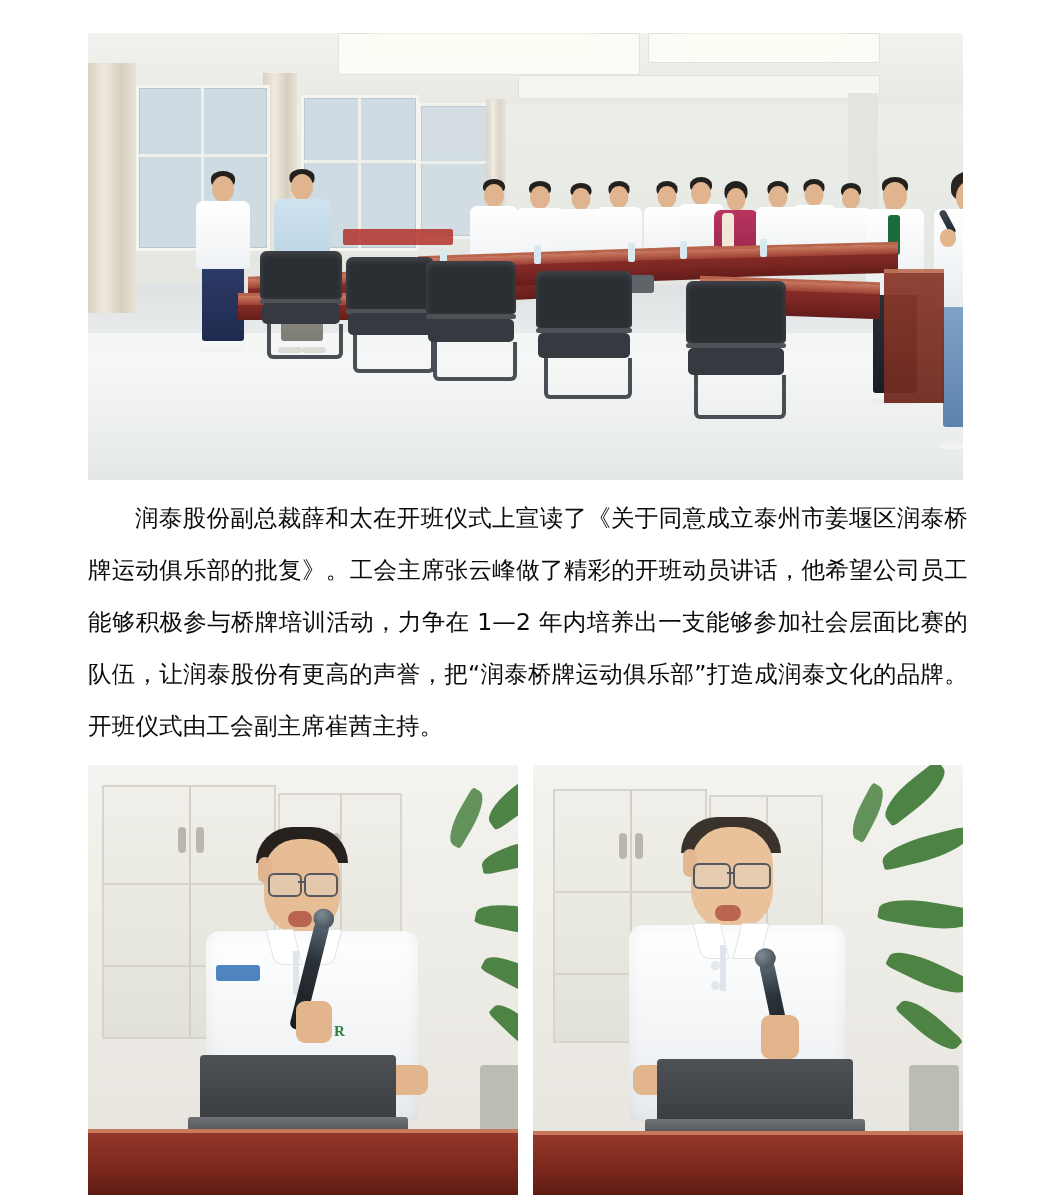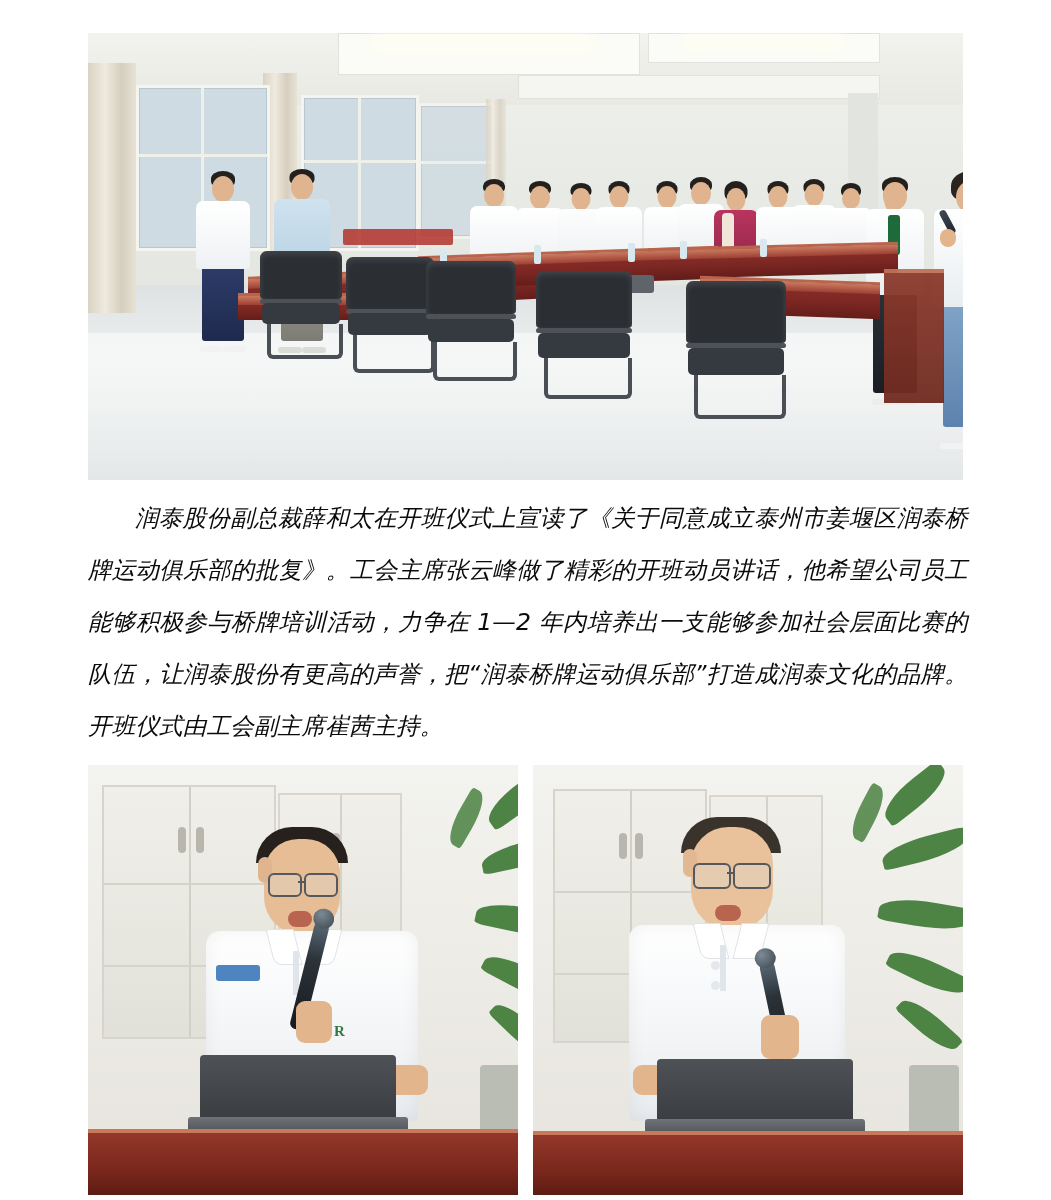--- a/index.html
+++ b/index.html
@@ -152,21 +152,20 @@
     font-size: 23.5px;
     line-height: 52px;
     color: #0b0b0b;
     text-align: justify;
     text-justify: inter-character;
     letter-spacing: 0.2px;
   }
   .article p {
     margin: 0;
     text-indent: 2em;
-    font-style: italic;
   }
 
   
   .photo-bl {
     position: absolute; left: 88px; top: 765px; width: 430px; height: 430px;
     overflow: hidden; background: #e7e7e2;
   }
   .photo-br {
     position: absolute; left: 533px; top: 765px; width: 430px; height: 430px;
     overflow: hidden; background: #e7e7e2;

